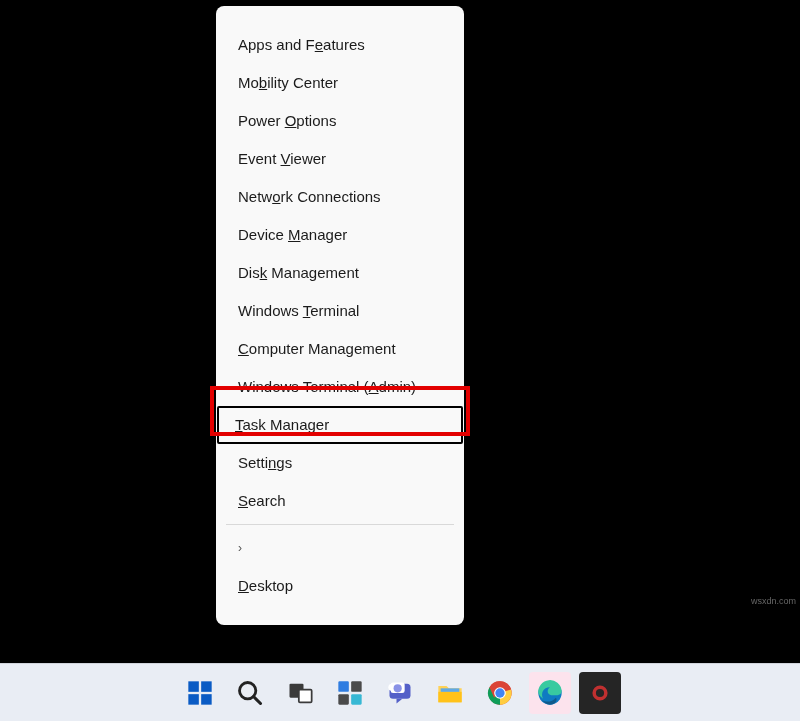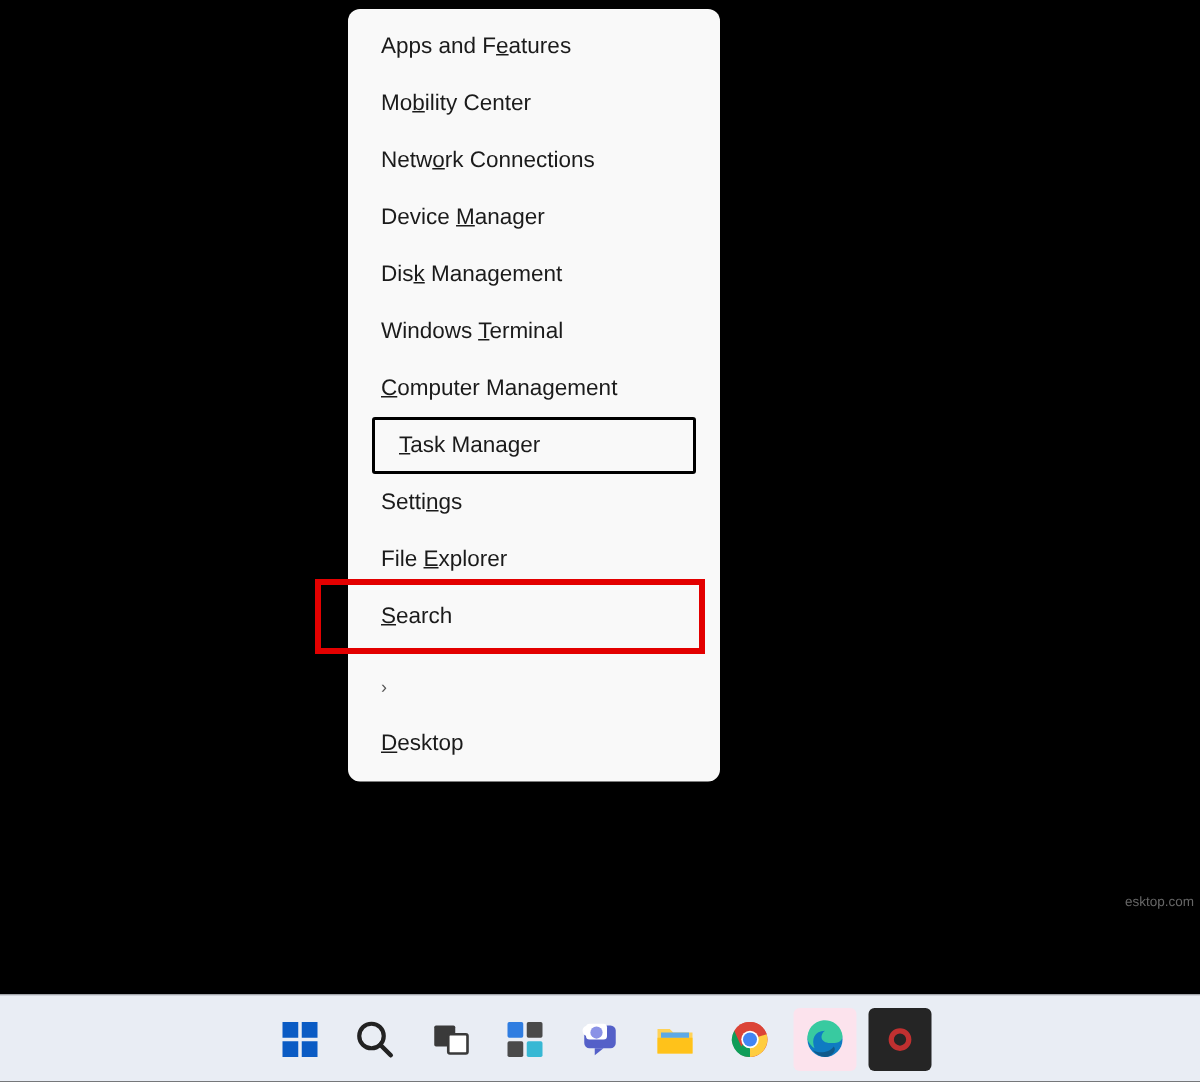--- a/index.html
+++ b/index.html
@@ -13,26 +13,26 @@
   }
   .desktop {
     position: absolute;
     top: 0; left: 0;
     width: 800px;
     height: 664px;
     background: #000;
   }
   .context-menu {
     position: absolute;
-    left: 232px;
+    left: 216px;
     top: 6px;
     width: 248px;
     background: #f9f9f9;
     border-radius: 8px;
-    padding: 6px 0;
+    padding: 20px 0;
     box-shadow: 0 4px 16px rgba(0,0,0,0.4);
   }
   .menu-item {
     position: relative;
     padding: 9px 18px 9px 22px;
     font-size: 15px;
     color: #1b1b1b;
     line-height: 20px;
     cursor: default;
     display: flex;
@@ -40,21 +40,21 @@
     justify-content: space-between;
   }
   .menu-item .mnemonic {
     text-decoration: underline;
   }
   .menu-item.focused {
     background: transparent;
     outline: 2px solid #000;
     outline-offset: -2px;
     border-radius: 2px;
-    margin: 0 16px;
+    margin: 0 1px;
     padding: 9px 14px 9px 18px;
   }
   .red-highlight {
     position: absolute;
     border: 4px solid #e30000;
     pointer-events: none;
   }
   .menu-separator {
     height: 1px;
     background: #d9d9d9;
@@ -108,58 +108,64 @@
 <div class="desktop">
 
   <div class="context-menu" id="context-menu">
       <div class="menu-item">
         <span>Apps and F<span class="mnemonic">e</span>atures</span>
       </div>
       <div class="menu-item">
         <span>Mo<span class="mnemonic">b</span>ility Center</span>
       </div>
       <div class="menu-item">
+        <span>Power <span class="mnemonic">O</span>ptions</span>
+      </div>
+      <div class="menu-item">
+        <span>Event <span class="mnemonic">V</span>iewer</span>
+      </div>
+      <div class="menu-item">
         <span>Netw<span class="mnemonic">o</span>rk Connections</span>
       </div>
       <div class="menu-item">
         <span>Device <span class="mnemonic">M</span>anager</span>
       </div>
       <div class="menu-item">
         <span>Dis<span class="mnemonic">k</span> Management</span>
       </div>
       <div class="menu-item">
         <span>Windows <span class="mnemonic">T</span>erminal</span>
       </div>
       <div class="menu-item">
         <span><span class="mnemonic">C</span>omputer Management</span>
+      </div>
+      <div class="menu-item">
+        <span>Windows Terminal (<span class="mnemonic">A</span>dmin)</span>
       </div>
       <div class="menu-item focused">
         <span><span class="mnemonic">T</span>ask Manager</span>
       </div>
       <div class="menu-item">
         <span>Setti<span class="mnemonic">n</span>gs</span>
       </div>
       <div class="menu-item">
-        <span>File <span class="mnemonic">E</span>xplorer</span>
-      </div>
-      <div class="menu-item">
         <span><span class="mnemonic">S</span>earch</span>
       </div>
       <div class="menu-separator"></div>
       <div class="menu-item">
         <span class="submenu-arrow">›</span>
       </div>
       <div class="menu-item">
         <span><span class="mnemonic">D</span>esktop</span>
       </div>
     </div>
 
   <div class="red-highlight" id="red-highlight" style="left: 210px; top: 386px; width: 252px; height: 42px;"></div>
 
-  <div class="watermark">esktop.com</div>
+  <div class="watermark">wsxdn.com</div>
 </div>
 
 <div class="taskbar">
 
   <div class="taskbar-icon">
     <svg viewBox="0 0 24 24">
       <rect x="2" y="2" width="9" height="9" fill="#0a5bc4"></rect>
       <rect x="13" y="2" width="9" height="9" fill="#0a5bc4"></rect>
       <rect x="2" y="13" width="9" height="9" fill="#0a5bc4"></rect>
       <rect x="13" y="13" width="9" height="9" fill="#0a5bc4"></rect>

